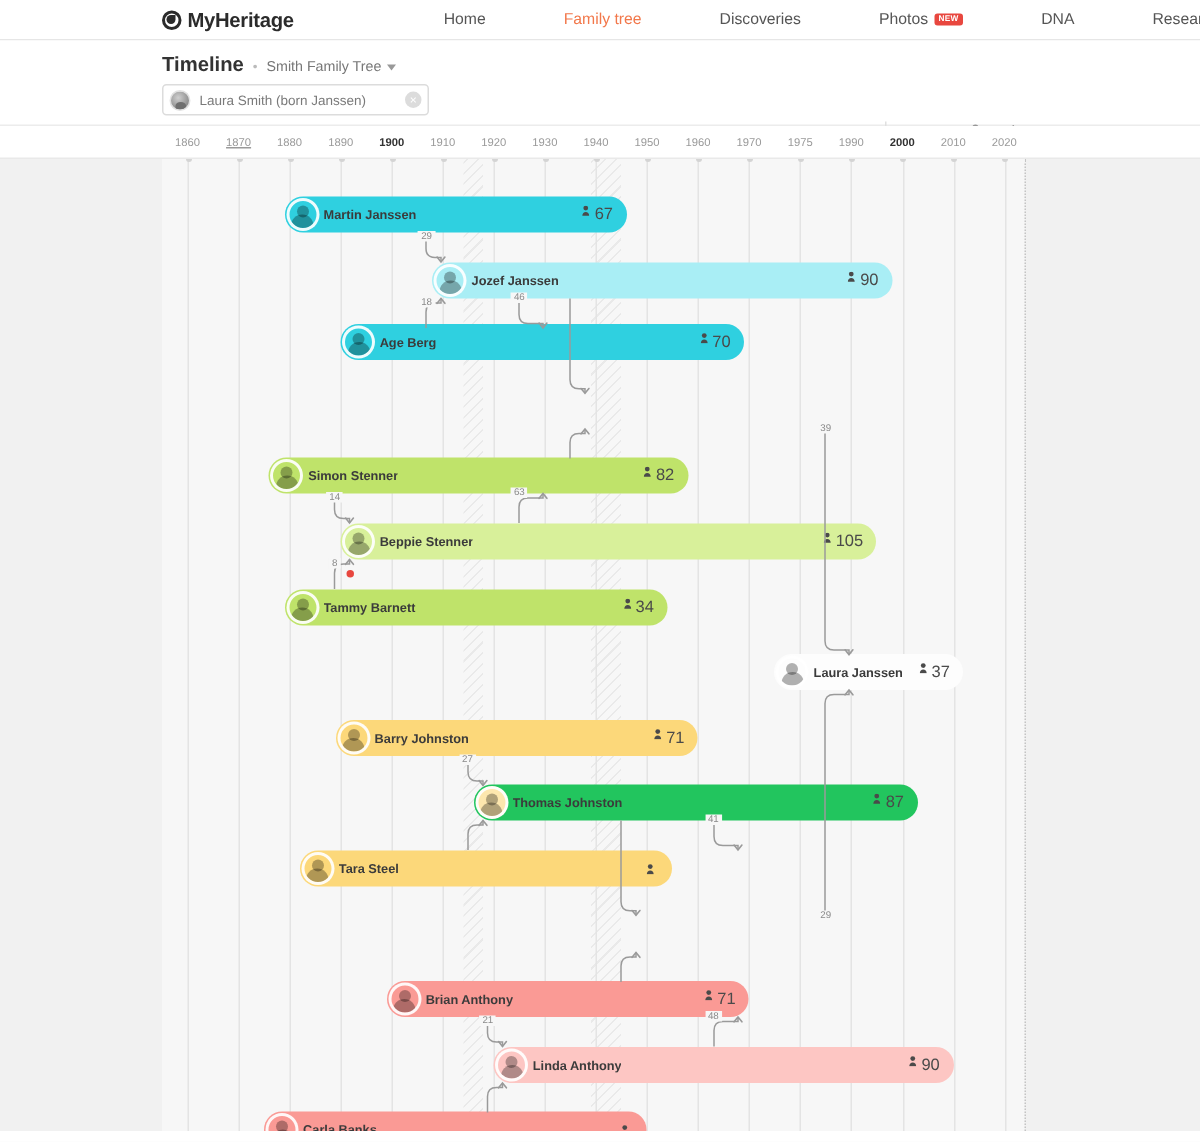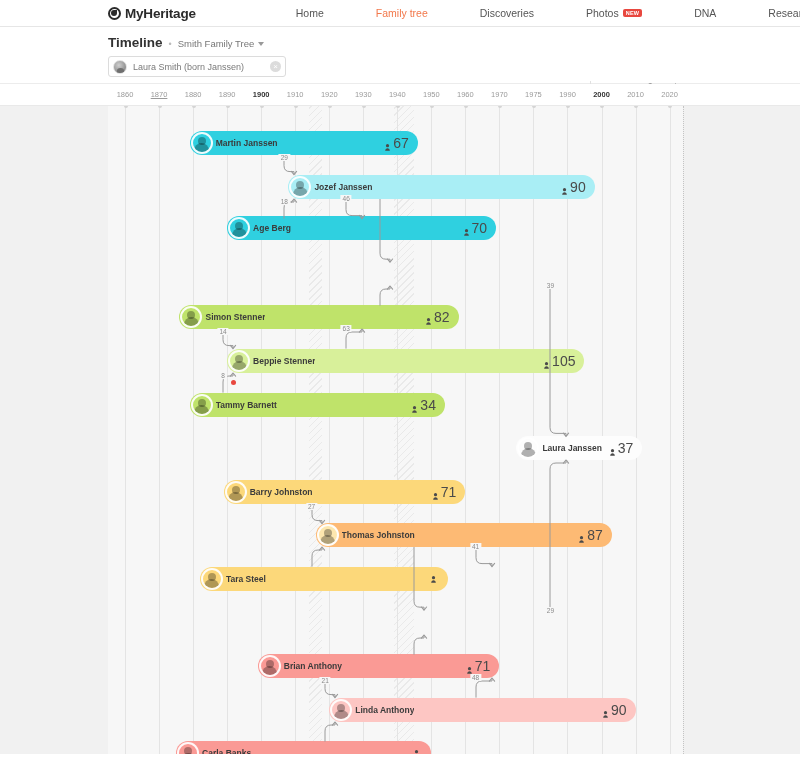--- a/index.html
+++ b/index.html
@@ -158,22 +158,22 @@
   .bar {
     position: absolute; height: 24px; border-radius: 12px;
     display: flex; align-items: center;
     padding-left: 26px; padding-right: 9px;
   }
   .bar .pname {
     font-size: 8.5px; font-weight: bold; color: #3b3b3b;
     white-space: nowrap; overflow: hidden;
   }
   .bar .age {
-    margin-left: auto; font-size: 14px; color: #4a4a4a;
-    display: inline-flex; align-items: flex-end; gap: 3px;
+    margin-left: auto; font-size: 11px; color: #4a4a4a;
+    display: inline-flex; align-items: flex-start; gap: 3px;
     white-space: nowrap;
   }
   .person-ic { width: 5px; height: 7px; display: block; }
   .avatar {
     position: absolute; left: 1px; top: 1px;
     width: 22px; height: 22px; border-radius: 50%;
     border: 2px solid rgba(255,255,255,0.92);
     overflow: hidden;
   }
   .avatar .head {
@@ -438,21 +438,21 @@
       </div>
       <span class="pname">Barry Johnston</span>
       <span class="age">
         <svg class="person-ic" viewBox="0 0 10 14">
           <circle cx="5" cy="3.4" r="3.2" fill="#4a4a4a"></circle>
           <path d="M0.4 13.6c0-2.8 2.1-5 4.6-5s4.6 2.2 4.6 5z" fill="#4a4a4a"></path>
         </svg>
         <span>71</span>
       </span>
     </div>
-    <div class="bar" style="left: 315.614px; width: 296.105px; top: 417.4px; background: #fdba74;">
+    <div class="bar" style="left: 315.614px; width: 296.105px; top: 417.4px; background: #22c55e;">
       <div class="avatar" style="background: rgb(253, 231, 174);">
         <span class="head"></span>
         <span class="body"></span>
       </div>
       <span class="pname">Thomas Johnston</span>
       <span class="age">
         <svg class="person-ic" viewBox="0 0 10 14">
           <circle cx="5" cy="3.4" r="3.2" fill="#4a4a4a"></circle>
           <path d="M0.4 13.6c0-2.8 2.1-5 4.6-5s4.6 2.2 4.6 5z" fill="#4a4a4a"></path>
         </svg>

